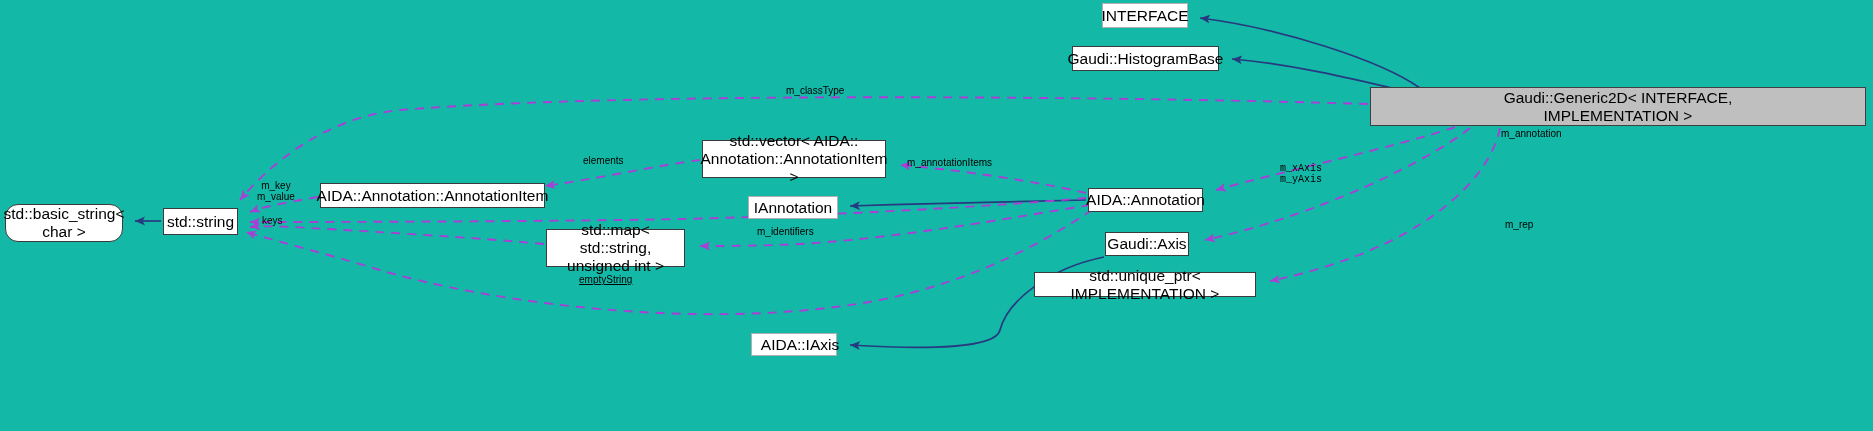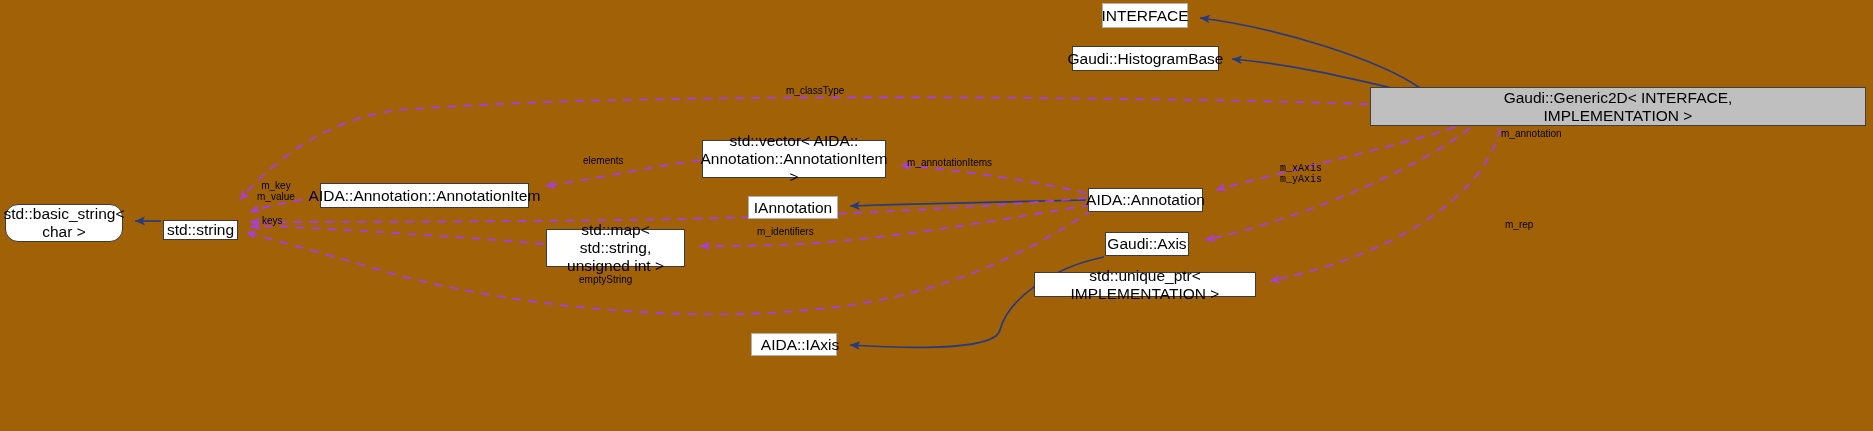--- a/index.html
+++ b/index.html
@@ -1,18 +1,18 @@
 <!DOCTYPE html>
 <html><head>
 <meta charset="utf-8">
 <title>Collaboration diagram</title>
 <style>
   html,body{margin:0;padding:0;background:#ffffff;}
   body{font-family:"Liberation Sans","DejaVu Sans",sans-serif;}
-  #canvas{position:relative;width:1873px;height:431px;background:#a16207;overflow:hidden;}
+  #canvas{position:relative;width:1873px;height:431px;background:#14b8a6;overflow:hidden;}
   #edges{position:absolute;left:0;top:0;width:1873px;height:431px;}
   .node{position:absolute;box-sizing:border-box;display:flex;align-items:center;
         justify-content:center;text-align:center;line-height:1.15;
         font-size:15.5px;color:#000000;background:#ffffff;white-space:pre-line;}
   .node.solid{border:1.5px solid #3b3b3b;}
   .node.light{border:1px solid #b0b0b0;}
   .node.current{border:1.5px solid #404040;background:#bfbfbf;}
   .elabel{position:absolute;font-size:10px;color:#000000;white-space:pre-line;
           text-align:center;line-height:1.12;}
 </style>
@@ -61,23 +61,23 @@
   <div class="node light" style="left:1102px;top:3px;width:86px;height:25px;">INTERFACE</div>
 
   <div class="node solid" style="left:1072px;top:46px;width:147px;height:25px;">Gaudi::HistogramBase</div>
 
   <div class="node current" style="left:1370px;top:87px;width:496px;height:39px;">Gaudi::Generic2D&lt; INTERFACE,
 IMPLEMENTATION &gt;</div>
 
   <div class="node solid" style="left:5px;top:204px;width:118px;height:38px;border-radius:13px;">std::basic_string&lt;
 char &gt;</div>
 
-  <div class="node solid" style="left:163px;top:220px;width:75px;height:20px;">std::string</div>
+  <div class="node solid" style="left:163px;top:208px;width:75px;height:27px;">std::string</div>
 
-  <div class="node solid" style="left:320px;top:183px;width:209px;height:25px;">AIDA::Annotation::AnnotationItem</div>
+  <div class="node solid" style="left:320px;top:183px;width:225px;height:25px;">AIDA::Annotation::AnnotationItem</div>
 
   <div class="node solid" style="left:702px;top:140px;width:184px;height:38px;">std::vector&lt; AIDA::
 Annotation::AnnotationItem &gt;</div>
 
   <div class="node light" style="left:748px;top:196px;width:90px;height:23px;">IAnnotation</div>
 
   <div class="node solid" style="left:1088px;top:188px;width:115px;height:24px;">AIDA::Annotation</div>
 
   <div class="node solid" style="left:546px;top:229px;width:139px;height:38px;">std::map&lt; std::string,
 unsigned int &gt;</div>
@@ -92,15 +92,15 @@
   <div class="elabel" style="left:1501px;top:128px;">m_annotation</div>
   <div class="elabel" style="left:1280px;top:163px;font-family:Liberation Mono, monospace;">m_xAxis
 m_yAxis</div>
   <div class="elabel" style="left:1505px;top:219px;">m_rep</div>
   <div class="elabel" style="left:583px;top:155px;">elements</div>
   <div class="elabel" style="left:907px;top:157px;">m_annotationItems</div>
   <div class="elabel" style="left:257px;top:180px;">m_key
 m_value</div>
   <div class="elabel" style="left:262px;top:215px;">keys</div>
   <div class="elabel" style="left:757px;top:226px;">m_identifiers</div>
-  <div class="elabel" style="left:579px;top:274px;">emptyString</div>
+  <div class="elabel" style="left:579px;top:274px;text-decoration:underline;">emptyString</div>
 
 </div>
 
 </body></html>

